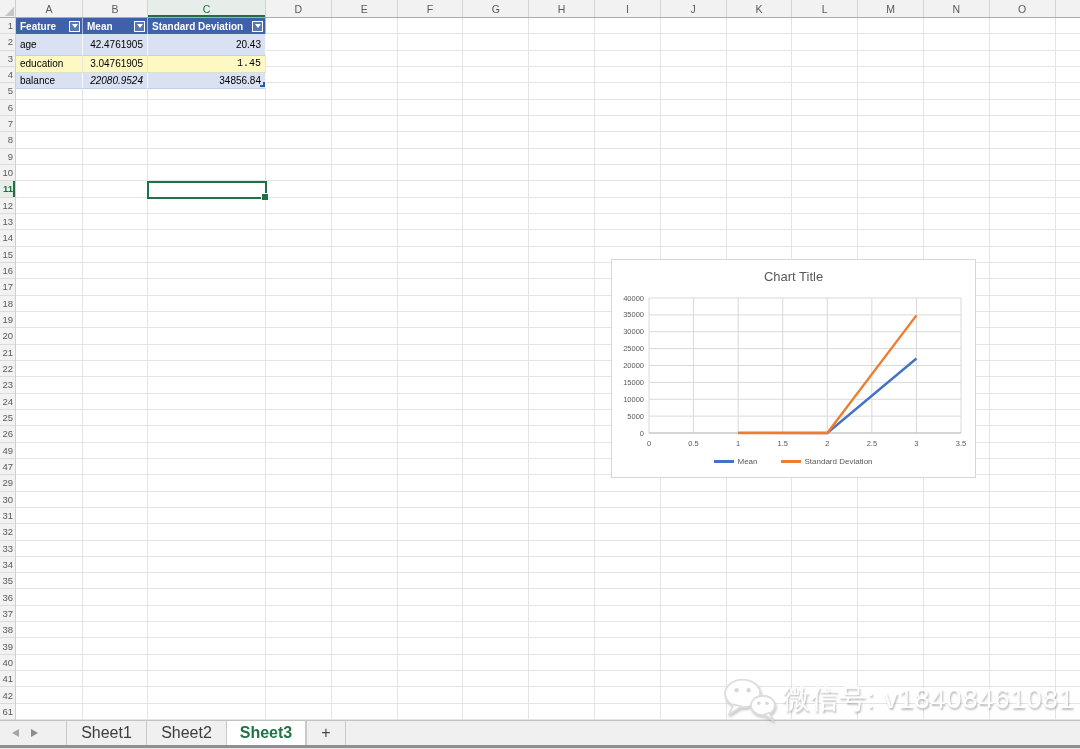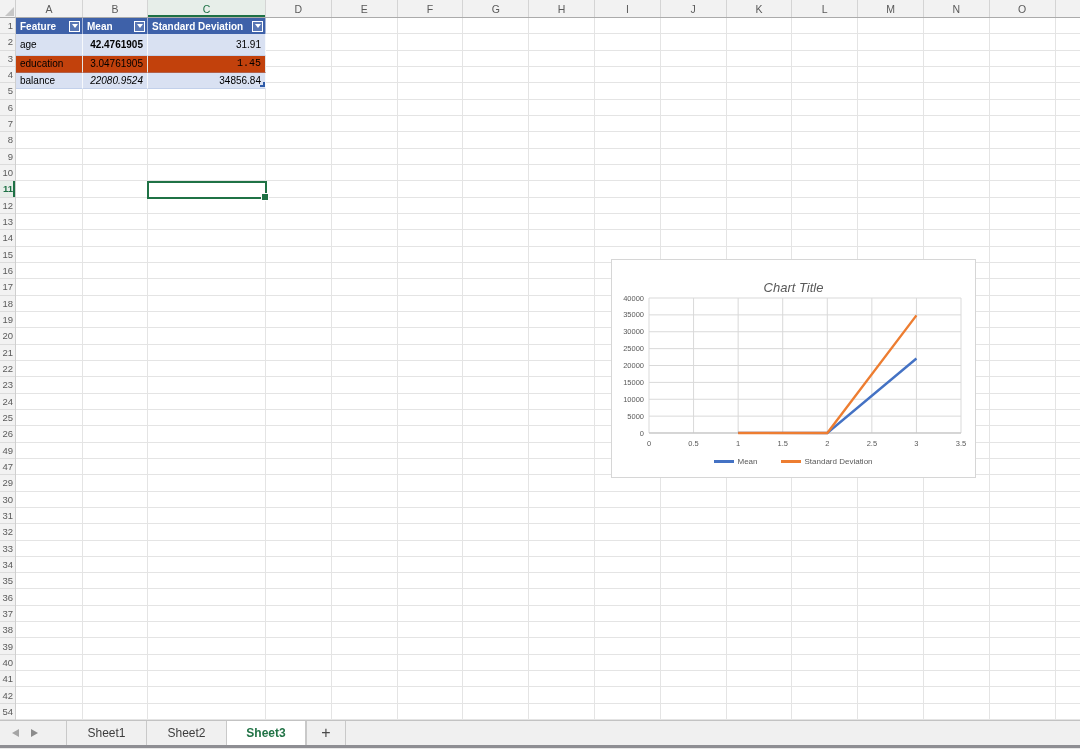--- a/index.html
+++ b/index.html
@@ -34,35 +34,35 @@
   .trow{display:flex;}
   .tcell{box-sizing:border-box;display:flex;align-items:center;font-size:10px;overflow:hidden;}
   .thead .tcell{background:#3e61a9;color:#fff;font-weight:bold;justify-content:space-between;
           padding:0 2px 0 4px;border-right:1px solid rgba(255,255,255,0.55);}
   .filter-btn{width:11px;height:11px;border:1px solid #fff;background:rgba(255,255,255,0.14);
           display:flex;align-items:center;justify-content:center;flex:0 0 auto;box-sizing:border-box;}
   .filter-tri{width:0;height:0;border-left:3px solid transparent;border-right:3px solid transparent;
           border-top:4px solid #fff;}
   .tdata .tcell{color:#000;border-bottom:1px solid rgba(142,169,219,0.30);}
   .tdata.band .tcell{background:#d9e1f2;border-right:1px solid rgba(255,255,255,0.8);}
-  .tdata.plain .tcell{background:#c2410c;border-right:1px solid #e4e4e4;}
+  .tdata.plain .tcell{background:#fef9c3;border-right:1px solid #e4e4e4;}
   .tcell.txt{padding-left:4px;}
   .tcell.num{justify-content:flex-end;padding-right:4px;}
   .tbl-handle{position:absolute;right:1px;bottom:2px;width:5px;height:5px;
           border-right:2px solid #2e5ba8;border-bottom:2px solid #2e5ba8;box-sizing:border-box;}
 
   
   .selcell{position:absolute;border:2px solid #1f7245;box-sizing:border-box;z-index:6;background:transparent;}
   .sel-handle{position:absolute;right:-4px;bottom:-4px;width:6px;height:6px;background:#1f7245;
           border:1px solid #fff;box-sizing:content-box;}
 
   
   .chart{position:absolute;left:611px;top:259px;width:365px;height:219px;background:#fff;
           border:1px solid #d6d6d6;box-sizing:border-box;z-index:10;}
-  .chart-title{position:absolute;left:0;right:0;top:20px;text-align:center;font-size:13px;color:#595959;font-style:italic;}
+  .chart-title{position:absolute;left:0;right:0;top:9px;text-align:center;font-size:13px;color:#595959;}
   .chart-svg{position:absolute;left:0;top:28px;}
   .chart-legend{position:absolute;left:0;right:0;top:197px;display:flex;justify-content:center;
           align-items:center;gap:24px;}
   .legend-item{display:flex;align-items:center;gap:3px;font-size:8px;color:#595959;}
   .legend-swatch{width:20px;height:2.5px;flex:0 0 auto;}
 
   
   .watermark{position:absolute;left:722px;top:676px;display:flex;align-items:center;gap:5px;
           z-index:40;pointer-events:none;}
   .wm-icon{filter:drop-shadow(1px 2px 1px rgba(140,140,140,0.45));}
@@ -71,21 +71,21 @@
 
   
   .tabbar{position:absolute;left:0;right:0;top:720px;height:25px;background:#f0f0f0;
           border-top:1px solid #c3c3c3;display:flex;align-items:stretch;box-sizing:border-box;z-index:20;}
   .nav-arrows{display:flex;align-items:center;gap:12px;padding:0 10px 0 12px;width:34px;}
   .arrow-left{width:0;height:0;border-top:4.5px solid transparent;border-bottom:4.5px solid transparent;
           border-right:7px solid #a5a5a5;}
   .arrow-right{width:0;height:0;border-top:4.5px solid transparent;border-bottom:4.5px solid transparent;
           border-left:7px solid #8b8b8b;}
   .tabs{display:flex;align-items:stretch;}
-  .tab{width:80px;display:flex;align-items:center;justify-content:center;font-size:12px;color:#3d3d3d;
+  .tab{width:80px;display:flex;align-items:center;justify-content:center;font-size:16px;color:#3d3d3d;
           border-left:1px solid #c9c9c9;box-sizing:border-box;cursor:default;}
   .tab.active{background:#fff;color:#217346;font-weight:bold;border-right:1px solid #c9c9c9;}
   .tab.add{width:40px;font-size:16px;color:#4a4a4a;border-right:1px solid #c9c9c9;font-weight:normal;}
   .bottomstrip{position:absolute;left:0;right:0;bottom:0;height:4px;background:#8e8e93;
           border-bottom:1px solid #e8e8e8;box-sizing:border-box;z-index:21;}
 </style>
 </head>
 <body>
 
 <div class="app">
@@ -148,21 +148,21 @@
       <div class="rowhdr">33</div>
       <div class="rowhdr">34</div>
       <div class="rowhdr">35</div>
       <div class="rowhdr">36</div>
       <div class="rowhdr">37</div>
       <div class="rowhdr">38</div>
       <div class="rowhdr">39</div>
       <div class="rowhdr">40</div>
       <div class="rowhdr">41</div>
       <div class="rowhdr">42</div>
-      <div class="rowhdr">54</div>
+      <div class="rowhdr">61</div>
     </div>
 
   <div class="gridrows" id="gridrows">
       <div class="gridrow"></div>
       <div class="gridrow"></div>
       <div class="gridrow"></div>
       <div class="gridrow"></div>
       <div class="gridrow"></div>
       <div class="gridrow"></div>
       <div class="gridrow"></div>
@@ -237,22 +237,22 @@
         </div>
         <div class="tcell" style="width: 118px;">
           <span>Standard Deviation</span>
           <span class="filter-btn">
             <span class="filter-tri"></span>
           </span>
         </div>
       </div>
       <div class="trow tdata band" style="height: 22px;">
         <div class="tcell txt" style="width: 67px;">age</div>
-        <div class="tcell num" style="width: 65px; font-weight: bold;">42.4761905</div>
-        <div class="tcell num" style="width: 118px;">31.91</div>
+        <div class="tcell num" style="width: 65px;">42.4761905</div>
+        <div class="tcell num" style="width: 118px;">20.43</div>
       </div>
       <div class="trow tdata plain" style="height: 16.3256px;">
         <div class="tcell txt" style="width: 67px;">education</div>
         <div class="tcell num" style="width: 65px;">3.04761905</div>
         <div class="tcell num" style="width: 118px; font-family: Liberation Mono, monospace;">1.45</div>
       </div>
       <div class="trow tdata band" style="height: 16.3256px;">
         <div class="tcell txt" style="width: 67px;">balance</div>
         <div class="tcell num" style="width: 65px; font-style: italic;">22080.9524</div>
         <div class="tcell num" style="width: 118px;">34856.84</div>
@@ -310,20 +310,33 @@
           <span class="legend-swatch" style="background: rgb(68, 114, 196);"></span>
           <span>Mean</span>
         </div>
         <div class="legend-item">
           <span class="legend-swatch" style="background: rgb(237, 125, 49);"></span>
           <span>Standard Deviation</span>
         </div>
       </div>
   </div>
 
+  <div class="watermark">
+    <svg class="wm-icon" width="56" height="46" viewBox="0 0 60 50">
+      <ellipse cx="22" cy="19" rx="19" ry="15" fill="#ffffff" stroke="#dedede" stroke-width="2"></ellipse>
+      <path d="M12 31 L7 42 L21 33 Z" fill="#ffffff" stroke="#dedede" stroke-width="2" stroke-linejoin="round"></path>
+      <circle cx="15.5" cy="15.5" r="2.4" fill="#d9d9d9"></circle>
+      <circle cx="28.5" cy="15.5" r="2.4" fill="#d9d9d9"></circle>
+      <ellipse cx="44" cy="32" rx="13" ry="10.5" fill="#ffffff" stroke="#dedede" stroke-width="2"></ellipse>
+      <path d="M51 40 L55 48 L45 42 Z" fill="#ffffff" stroke="#dedede" stroke-width="2" stroke-linejoin="round"></path>
+      <circle cx="39.5" cy="29.5" r="1.9" fill="#d9d9d9"></circle>
+      <circle cx="48.5" cy="29.5" r="1.9" fill="#d9d9d9"></circle>
+    </svg>
+    <span class="wm-text">微信号: v18408461081</span>
+  </div>
 
   <div class="tabbar">
     <div class="nav-arrows">
       <div class="arrow-left"></div>
       <div class="arrow-right"></div>
     </div>
     <div style="width:10px"></div>
     <div class="tabs" id="tabs">
         <div class="tab">Sheet1</div>
         <div class="tab">Sheet2</div>

